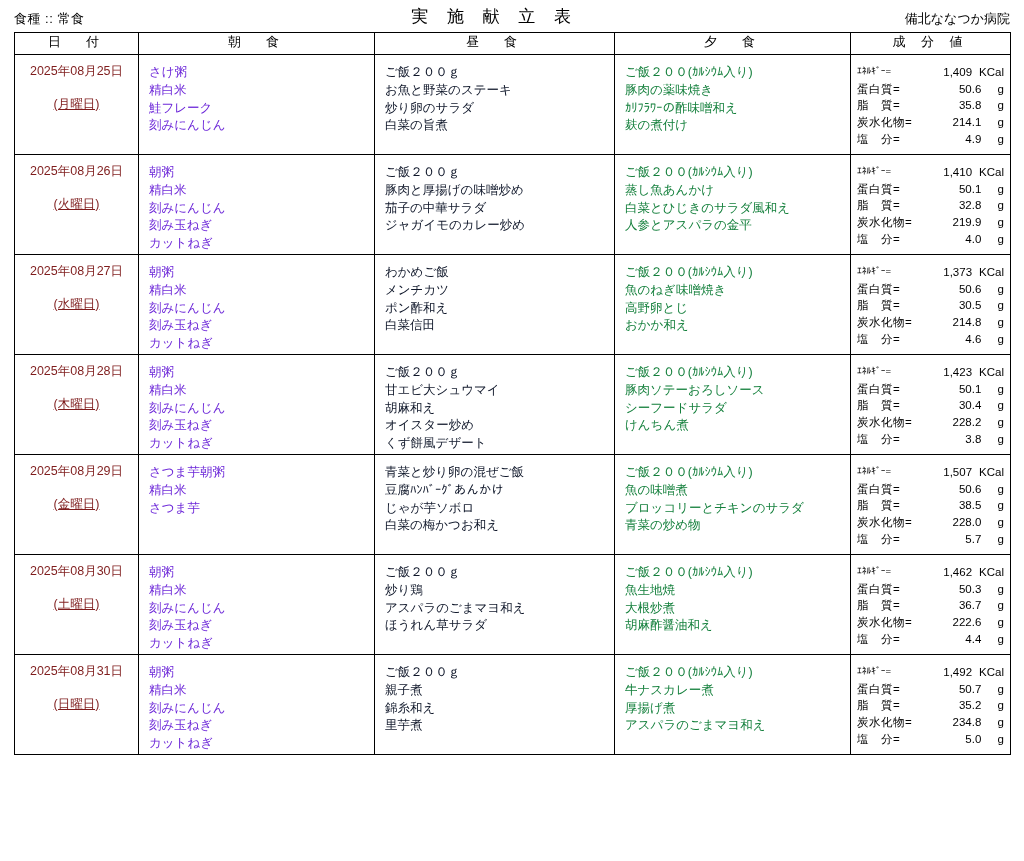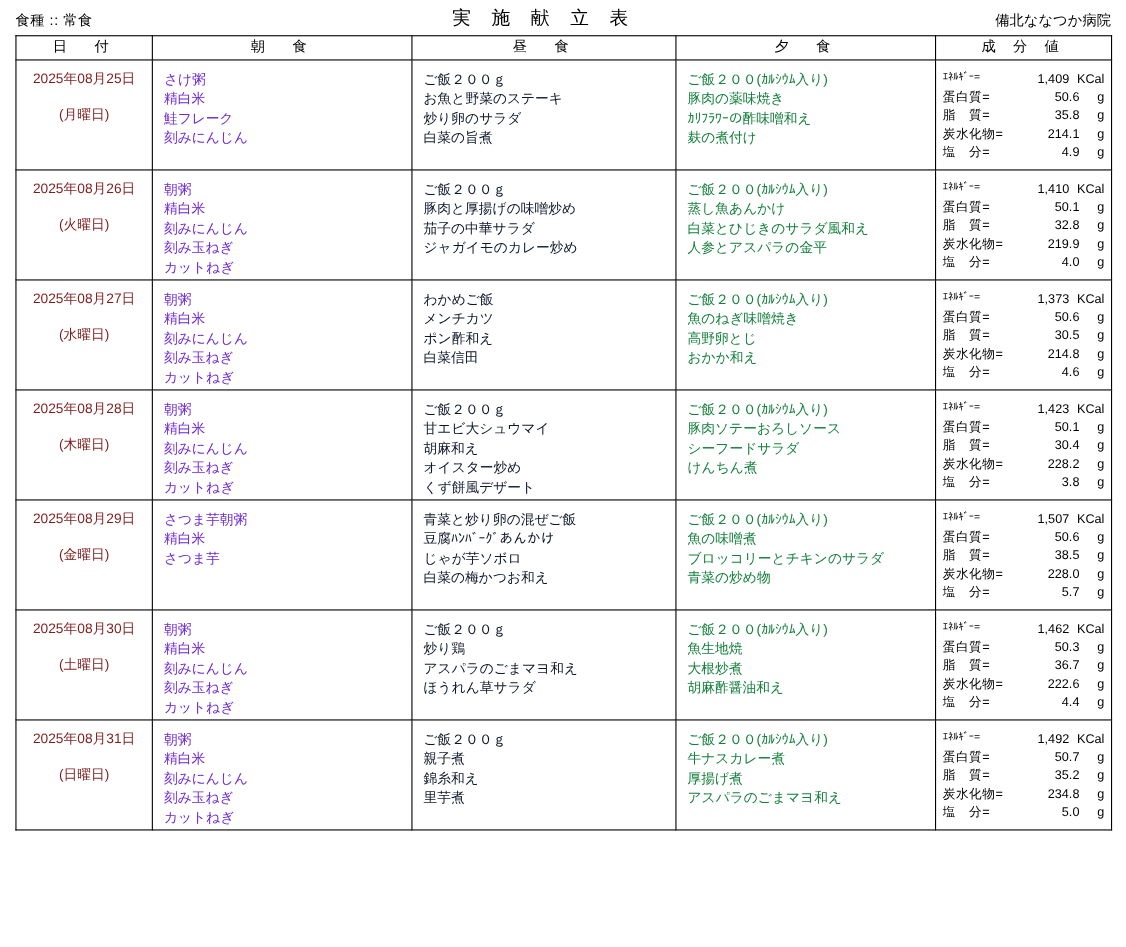--- a/index.html
+++ b/index.html
@@ -77,21 +77,21 @@
   tbody tr { height: 100px; }
 
   td.date-cell {
     text-align: center;
     font-size: 12.5px;
     color: #7f1d1d;
     vertical-align: middle;
     line-height: 2.6;
   }
   td.date-cell .d1 { display: block; }
-  td.date-cell .d2 { display: block; }
+  td.date-cell .d2 { display: block; text-decoration: underline; }
 
   ul.dish-list {
     list-style: none;
     margin: 0;
     padding: 9px 0 0 10px;
     font-size: 12.5px;
     line-height: 1.42;
   }
   ul.dish-list li { white-space: nowrap; }
 

